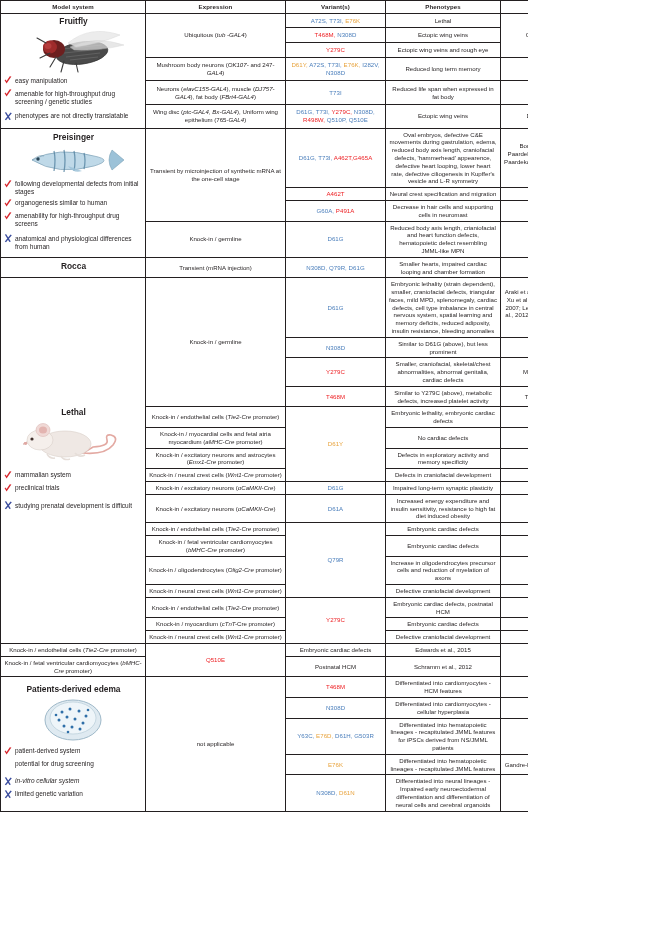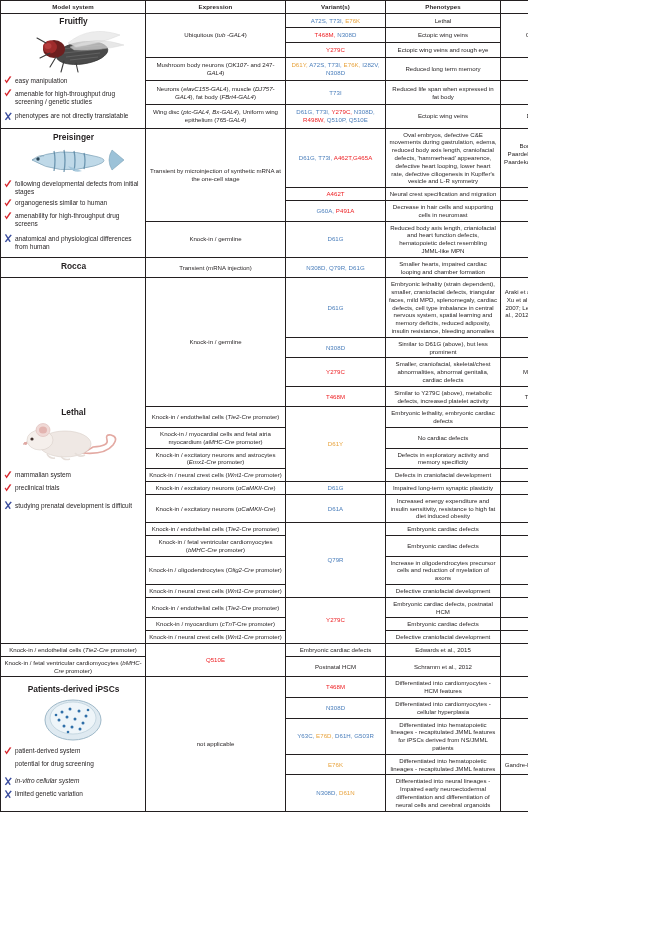--- a/index.html
+++ b/index.html
@@ -444,21 +444,21 @@
   <tr>
     <td class="expr-cell">
       <span>Knock-in / fetal ventricular cardiomyocytes (</span><span class="ital">bMHC-Cre</span><span> promoter)</span>
     </td>
     <td class="phen-cell">Postnatal HCM</td>
     <td class="ref-cell">Schramm et al., 2012</td>
   </tr>
 
   <tr>
     <td class="model" rowspan="5">
-      <span class="model-name">Patients-derived iPSCs</span>
+      <span class="model-name">Patients-derived edema</span>
       <svg class="organism-art" width="62" height="46" viewBox="0 0 62 46">
         <ellipse cx="31" cy="23" rx="28" ry="20" fill="#dfeaf1" stroke="#9fb9c9" stroke-width="1"></ellipse>
         <ellipse cx="31" cy="21" rx="23" ry="16" fill="#eef5f9" stroke="#b7cdd9" stroke-width=".7"></ellipse>
         <g fill="#2f6fa8">
           <circle cx="20" cy="15" r="1.5"></circle>
                 <circle cx="28" cy="12" r="1.5"></circle>
                 <circle cx="37" cy="14" r="1.5"></circle>
           <circle cx="44" cy="19" r="1.5"></circle>
                 <circle cx="17" cy="23" r="1.5"></circle>
                 <circle cx="25" cy="20" r="1.5"></circle>

